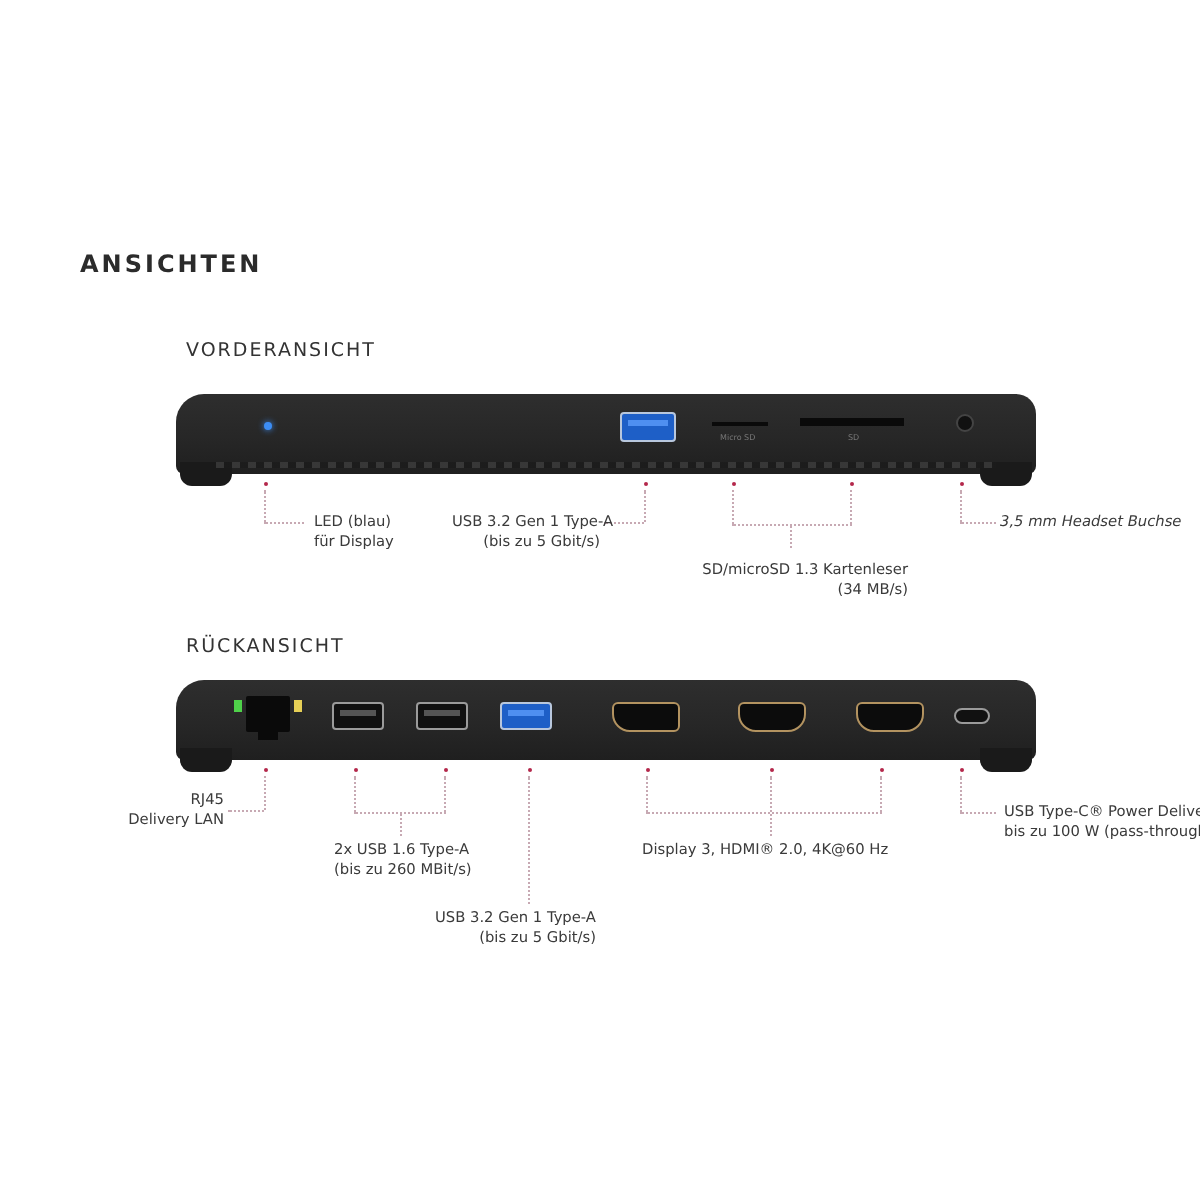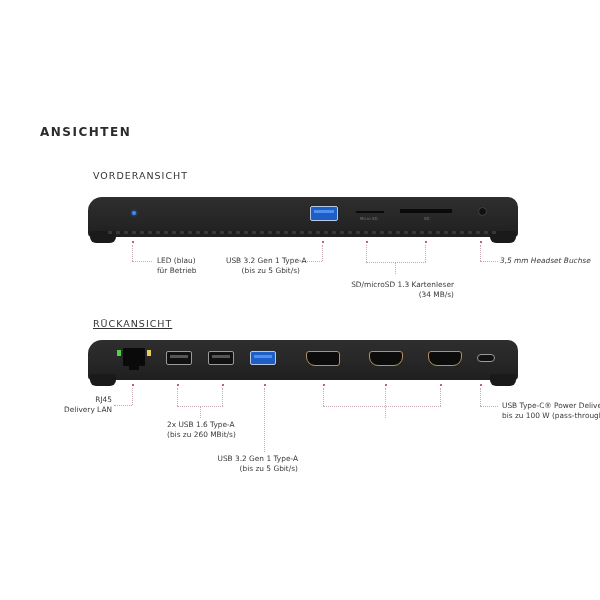--- a/index.html
+++ b/index.html
@@ -88,21 +88,21 @@
   <div class="slot" style="left:312px; top:12px; width:52px; height:4px;"></div>
   <div class="tiny-text" style="left:336px; top:19px;">SD</div>
   <div class="jack" style="left:390px; top:10px;"></div>
 </div>
 
 <div class="dot" style="left:132px; top:241px;"></div>
 <div class="vline" style="left:132px; top:245px; height:16px;"></div>
 <div class="hline" style="left:132px; top:261px; width:20px;"></div>
 <div class="label" style="left:157px; top:256px;">
   <span>LED (blau)</span>
-  <span>für Betrieb</span>
+  <span>für Display</span>
 </div>
 
 <div class="dot" style="left:322px; top:241px;"></div>
 <div class="vline" style="left:322px; top:245px; height:16px;"></div>
 <div class="hline" style="left:302px; top:261px; width:20px;"></div>
 <div class="label right" style="left:226px; top:256px; width:74px;">
   <span>USB 3.2 Gen 1 Type-A</span>
   <span>(bis zu 5 Gbit/s)</span>
 </div>
 
@@ -117,21 +117,21 @@
   <span>(34 MB/s)</span>
 </div>
 
 <div class="dot" style="left:480px; top:241px;"></div>
 <div class="vline" style="left:480px; top:245px; height:16px;"></div>
 <div class="hline" style="left:480px; top:261px; width:18px;"></div>
 <div class="label" style="left:500px; top:256px;font-style:italic;">
   <span>3,5 mm Headset Buchse</span>
 </div>
 
-<div class="view-title" style="left:93px; top:318px;text-decoration:underline;">RÜCKANSICHT</div>
+<div class="view-title" style="left:93px; top:318px;">RÜCKANSICHT</div>
 
 <div class="device" style="left:88px; top:340px; width:430px; height:40px;">
   <div class="foot" style="left:2px;"></div>
   <div class="foot" style="right:2px;"></div>
   <div class="led-g" style="left:29px; top:10px;"></div>
   <div class="rj45" style="left:35px; top:8px;"></div>
   <div class="led-y" style="left:59px; top:10px;"></div>
   <div class="usb-a" style="left:78px; top:11px;"></div>
   <div class="usb-a" style="left:120px; top:11px;"></div>
   <div class="usb-a blue" style="left:162px; top:11px;"></div>
@@ -168,20 +168,21 @@
 </div>
 
 <div class="dot" style="left:323px; top:384px;"></div>
 <div class="dot" style="left:385px; top:384px;"></div>
 <div class="dot" style="left:440px; top:384px;"></div>
 <div class="vline" style="left:323px; top:388px; height:18px;"></div>
 <div class="vline" style="left:385px; top:388px; height:30px;"></div>
 <div class="vline" style="left:440px; top:388px; height:18px;"></div>
 <div class="hline" style="left:323px; top:406px; width:118px;"></div>
 <div class="label" style="left:321px; top:420px;">
+  <span>Display 3, HDMI® 2.0, 4K@60 Hz</span>
 </div>
 
 <div class="dot" style="left:480px; top:384px;"></div>
 <div class="vline" style="left:480px; top:388px; height:18px;"></div>
 <div class="hline" style="left:480px; top:406px; width:18px;"></div>
 <div class="label" style="left:502px; top:401px;">
   <span>USB Type-C® Power Delivery</span>
   <span>bis zu 100 W (pass-through)</span>
 </div>
 

